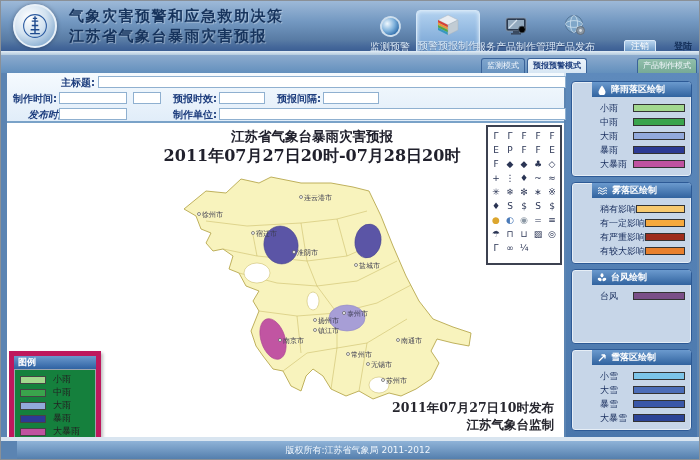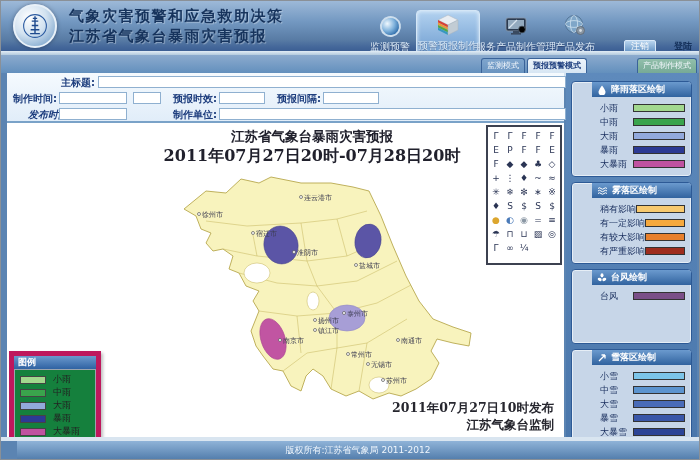--- a/index.html
+++ b/index.html
@@ -366,26 +366,26 @@
       <div class="panel-body">
         <div class="tool-row">
             <span class="tool-label">稍有影响</span>
             <span class="tool-bar" style="background: rgb(247, 201, 110);"></span>
           </div>
         <div class="tool-row">
             <span class="tool-label">有一定影响</span>
             <span class="tool-bar" style="background: rgb(246, 169, 62);"></span>
           </div>
         <div class="tool-row">
+            <span class="tool-label">有严重影响</span>
+            <span class="tool-bar" style="background: rgb(158, 45, 30);"></span>
+          </div>
+        <div class="tool-row">
             <span class="tool-label">有较大影响</span>
             <span class="tool-bar" style="background: rgb(232, 128, 45);"></span>
-          </div>
-        <div class="tool-row">
-            <span class="tool-label">有严重影响</span>
-            <span class="tool-bar" style="background: rgb(158, 45, 30);"></span>
           </div>
       </div>
     </div>
 
     <div class="panel">
       <div class="panel-header">
           <svg width="10" height="10" viewBox="0 0 10 10">
             <g fill="#fff">
               <ellipse cx="5" cy="2.3" rx="1.5" ry="2.1"></ellipse>
               <ellipse cx="2.7" cy="6.4" rx="1.5" ry="2.1" transform="rotate(120 2.7 6.4)"></ellipse>
@@ -408,24 +408,20 @@
             <path d="M2 8 L8 2 M8 2 H4.5 M8 2 V5.5" stroke="#fff" stroke-width="1.3" fill="none"></path>
           </svg>
           <span>雪落区绘制</span>
         </div>
       <div class="panel-body">
         <div class="tool-row">
             <span class="tool-label">小雪</span>
             <span class="tool-bar" style="background: rgb(124, 196, 232);"></span>
           </div>
         <div class="tool-row">
-            <span class="tool-label">中雪</span>
-            <span class="tool-bar" style="background: rgb(91, 148, 207);"></span>
-          </div>
-        <div class="tool-row">
             <span class="tool-label">大雪</span>
             <span class="tool-bar" style="background: rgb(74, 108, 184);"></span>
           </div>
         <div class="tool-row">
             <span class="tool-label">暴雪</span>
             <span class="tool-bar" style="background: rgb(58, 87, 168);"></span>
           </div>
         <div class="tool-row">
             <span class="tool-label">大暴雪</span>
             <span class="tool-bar" style="background: rgb(44, 68, 150);"></span>

